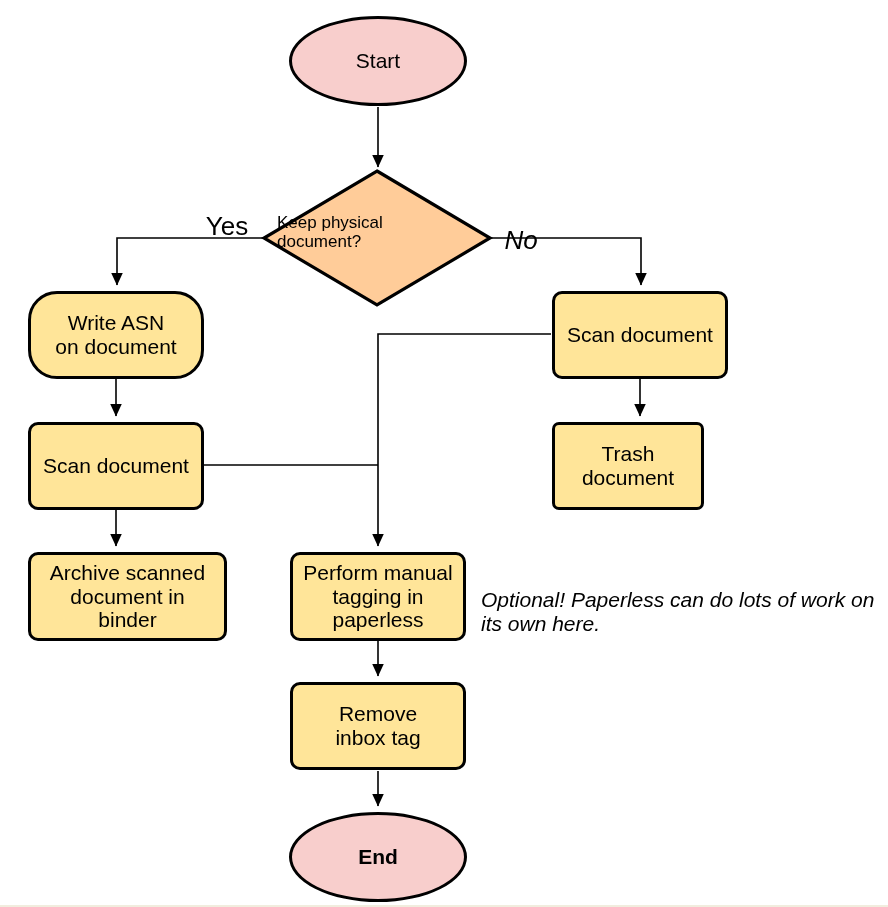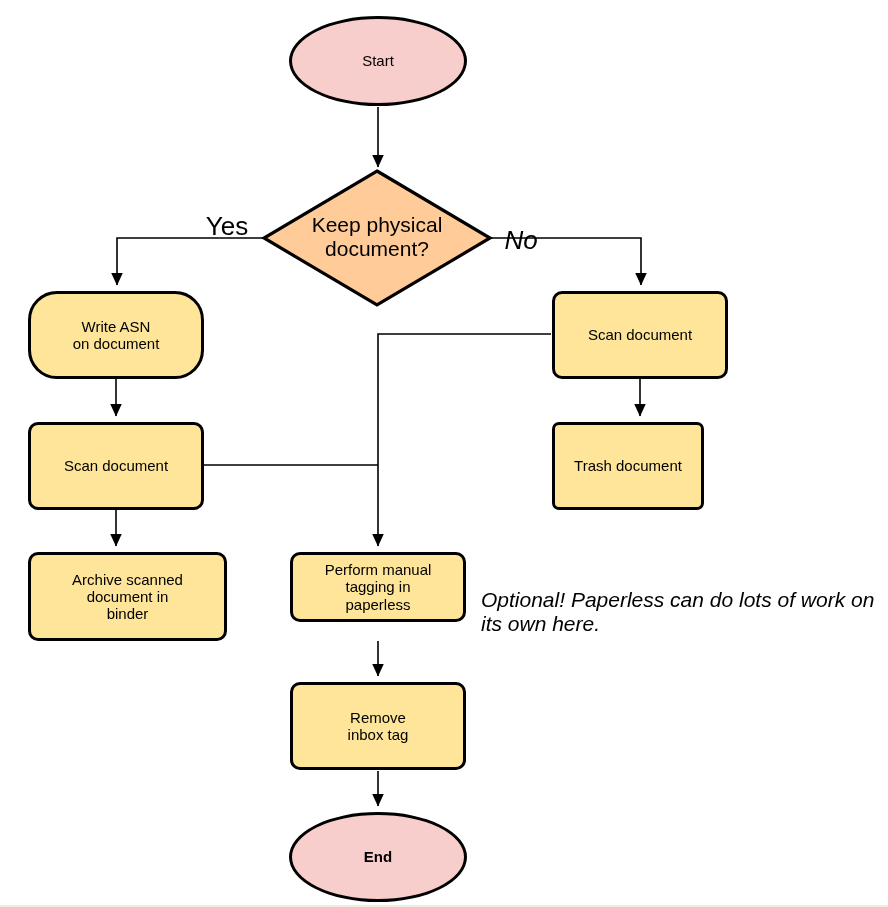--- a/index.html
+++ b/index.html
@@ -32,38 +32,37 @@
     stroke: var(--stroke, #000);
     stroke-width: 3.2;
   }
   .node {
     position: absolute;
     box-sizing: border-box;
     display: flex;
     align-items: center;
     justify-content: center;
     text-align: center;
-    font-size: 15px;
+    font-size: 21px;
     line-height: 1.14;
     white-space: pre-line;
   }
   .process {
     background: var(--process-fill, #FFE599);
     border: 3px solid var(--stroke, #000);
     border-radius: 10px;
   }
   .terminal {
     background: var(--terminal-fill, #F8CECC);
     border: 3px solid var(--stroke, #000);
     border-radius: 50%;
   }
   .decision-label {
     position: absolute;
-    text-align: center;
-    font-size: 21px;
+    font-size: 17px;
     line-height: 1.14;
     white-space: pre-line;
   }
   .edge-label {
     position: absolute;
     font-size: 26px;
     text-align: center;
     white-space: nowrap;
   }
   .note {
@@ -133,21 +132,21 @@
   <div class="node process" style="left:28px; top:422px; width:176px; height:88px;">Scan document</div>
 
   <div class="node process" style="left:28px; top:552px; width:199px; height:89px;">Archive scanned
 document in
 binder</div>
 
   <div class="node process" style="left:552px; top:291px; width:176px; height:88px;">Scan document</div>
 
   <div class="node process" style="left:552px; top:422px; width:152px; height:88px;border-radius:7px;">Trash document</div>
 
-  <div class="node process" style="left:290px; top:552px; width:176px; height:70px;">Perform manual
+  <div class="node process" style="left:290px; top:552px; width:176px; height:89px;">Perform manual
 tagging in
 paperless</div>
 
   <div class="node process" style="left:290px; top:682px; width:176px; height:88px;">Remove
 inbox tag</div>
 
   <div class="note" style="left:481px; top:588px; width:410px;">Optional! Paperless can do lots of work on
 its own here.</div>
 
   <div class="bottom-line"></div>

